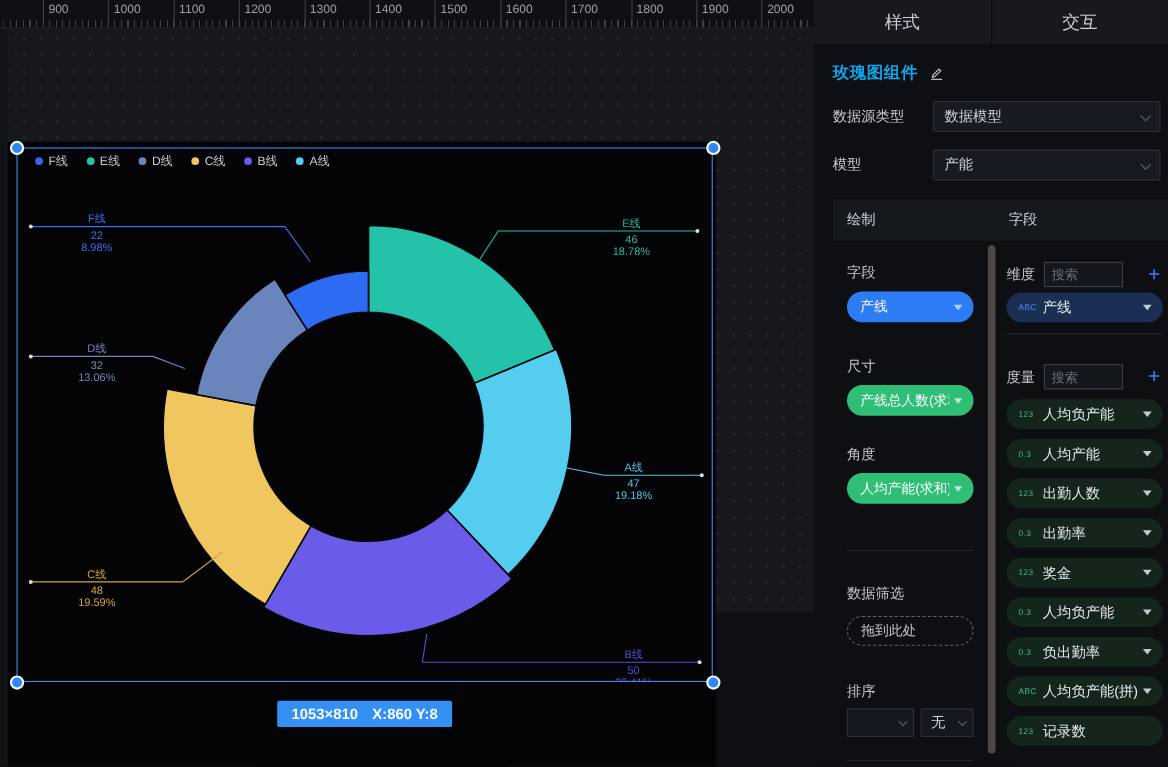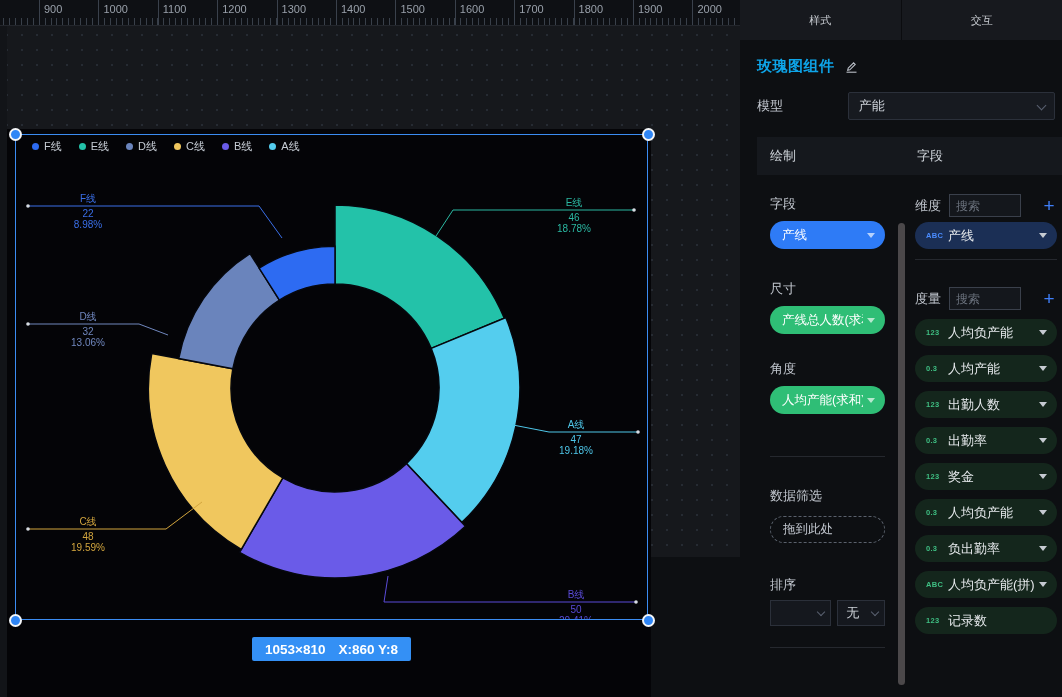--- a/index.html
+++ b/index.html
@@ -34,21 +34,21 @@
   .chartsvg { position:absolute; left:0; top:0; width:631px; height:484px; }
   .chartsvg text { font-family:"Liberation Sans","DejaVu Sans",sans-serif; font-size:10px; }
 
   .badge { position:absolute; left:252px; top:637px; height:24px; background:#3490f5;
     color:#fff; font-size:13.5px; font-weight:700; display:flex; align-items:center;
     gap:13px; padding:0 13px; border-radius:2px; z-index:8; }
 
   
   .panel { position:absolute; left:740px; top:0; width:322px; height:697px; background:#0d0f12; }
   .ptabs { display:flex; height:40px; }
-  .ptab { flex:1; display:flex; align-items:center; justify-content:center; font-size:11px;
+  .ptab { flex:1; display:flex; align-items:center; justify-content:center; font-size:16px;
     color:#c9cdd3; background:#17191e; border-left:1px solid #0b0c0f; cursor:pointer; }
   .ptab:first-child { border-left:none; }
   .ptab.active { background:#0d0f12; color:#4080ff; border-top:2px solid #2f6bf0; }
   .pbody { padding:0 17px; position:relative; }
 
   .title-row { margin-top:17px; display:flex; align-items:center; gap:9px; }
   .ctitle { color:#0ea5e9; font-size:15px; font-weight:700; letter-spacing:.5px; }
 
   .form-row { margin-top:16px; display:flex; align-items:center; }
   .form-row .flabel { width:91px; font-size:13px; color:#c5cad2; }
@@ -88,21 +88,21 @@
 
   .fld-row { display:flex; align-items:center; }
   .fld-row .sec-label { width:34px; }
   .search { width:72px; height:23px; background:#14171c; border:1px solid #3a404b;
     color:#cfd4da; font-size:12px; padding:0 6px; outline:none; }
   .search::placeholder { color:#6a717c; }
   .plusbtn { margin-left:auto; color:#3f7ef8; font-size:19px; font-weight:400; line-height:19px;
     cursor:pointer; background:none; border:none; padding:0 2px; }
   .fpill { height:27px; border-radius:14px; display:flex; align-items:center;
     padding:0 10px 0 11px; margin-top:9px; cursor:pointer; }
-  .fpill .ficon { font-size:7.5px; font-weight:700; width:22px; letter-spacing:.3px; }
+  .fpill .ficon { font-size:7.5px; font-weight:400; width:22px; letter-spacing:.3px; }
   .fpill .fname { flex:1; font-size:13px; color:#e6e9ec; white-space:nowrap; overflow:hidden; }
   .fpill .tri { border-top-color:#c6cbd2; }
   .fpill-dim { background:#1b2f55; } .fpill-dim .ficon { color:#4a8cff; }
   .fpill-mea { background:#14261c; } .fpill-mea .ficon { color:#3fbf83; }
 </style>
 </head>
 <body>
 
 <div class="stage">
 
@@ -224,20 +224,27 @@
     <div class="pbody">
       <div class="title-row">
         <span class="ctitle">玫瑰图组件</span>
         <svg width="15" height="15" viewBox="0 0 15 15">
           <path d="M4.2 9.2 L9.6 3.8 L11.2 5.4 L5.8 10.8 L3.7 11.3 Z" fill="none" stroke="#b9bec6" stroke-width="1.1"></path>
           <line x1="2.5" y1="13.2" x2="12.5" y2="13.2" stroke="#b9bec6" stroke-width="1.1"></line>
         </svg>
       </div>
 
       <div class="form-row">
+        <span class="flabel">数据源类型</span>
+        <div class="selbox">
+          <span>数据模型</span>
+          <span class="vchev"></span>
+        </div>
+      </div>
+      <div class="form-row">
         <span class="flabel">模型</span>
         <div class="selbox">
           <span>产能</span>
           <span class="vchev"></span>
         </div>
       </div>
 
       <div class="cols-header">
         <div class="ch1">绘制</div>
         <div class="ch2">字段</div>

